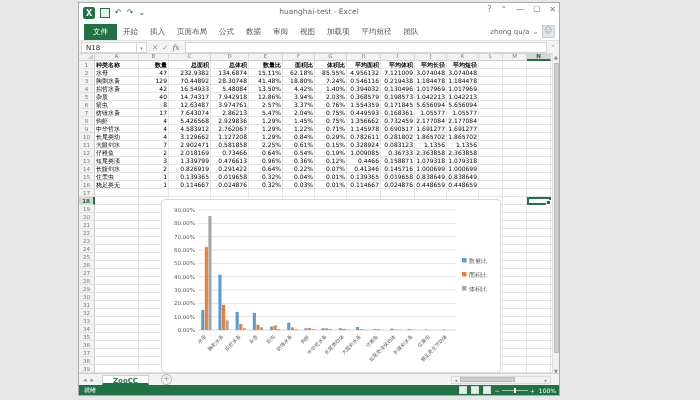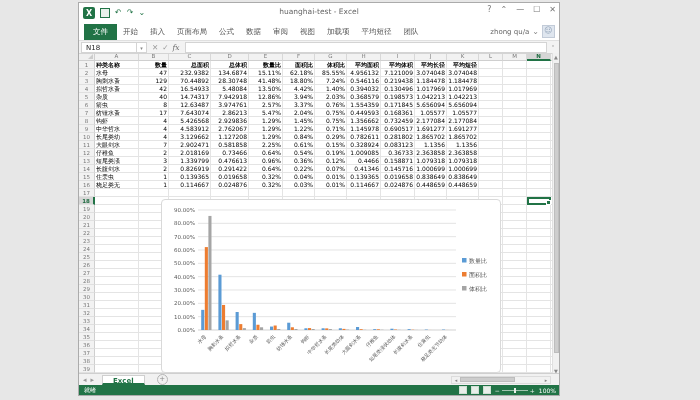--- a/index.html
+++ b/index.html
@@ -997,21 +997,21 @@
   </div>
 
   <div class="vscroll">
     <div class="vs-arrow">▲</div>
     <div class="vs-thumb"></div>
     <div class="vs-arrow vs-down">▼</div>
   </div>
 
   <div class="tabstrip">
     <span class="navarrs">◂▸</span>
-    <span class="sheettab">Excel</span>
+    <span class="sheettab">ZooCC</span>
     <span class="addsheet">+</span>
     <span class="hscroll">
       <span class="hs-arrow">◂</span>
       <span class="hs-thumb"></span>
       <span class="hs-arrow" style="margin-left:auto;">▸</span>
     </span>
   </div>
 
   <div class="statusbar">
     <span class="ready">就绪</span>

